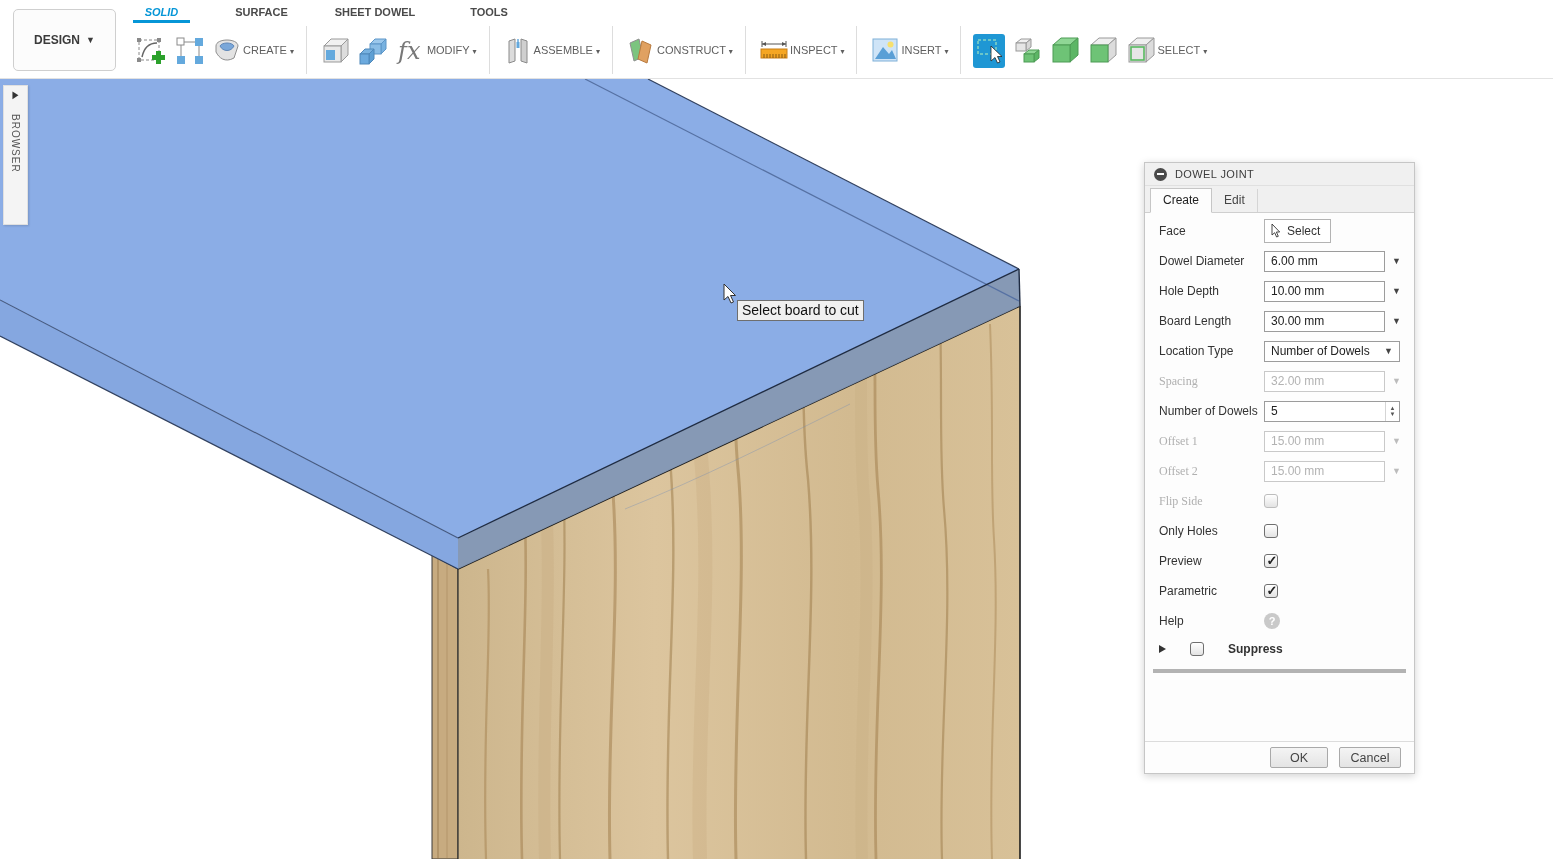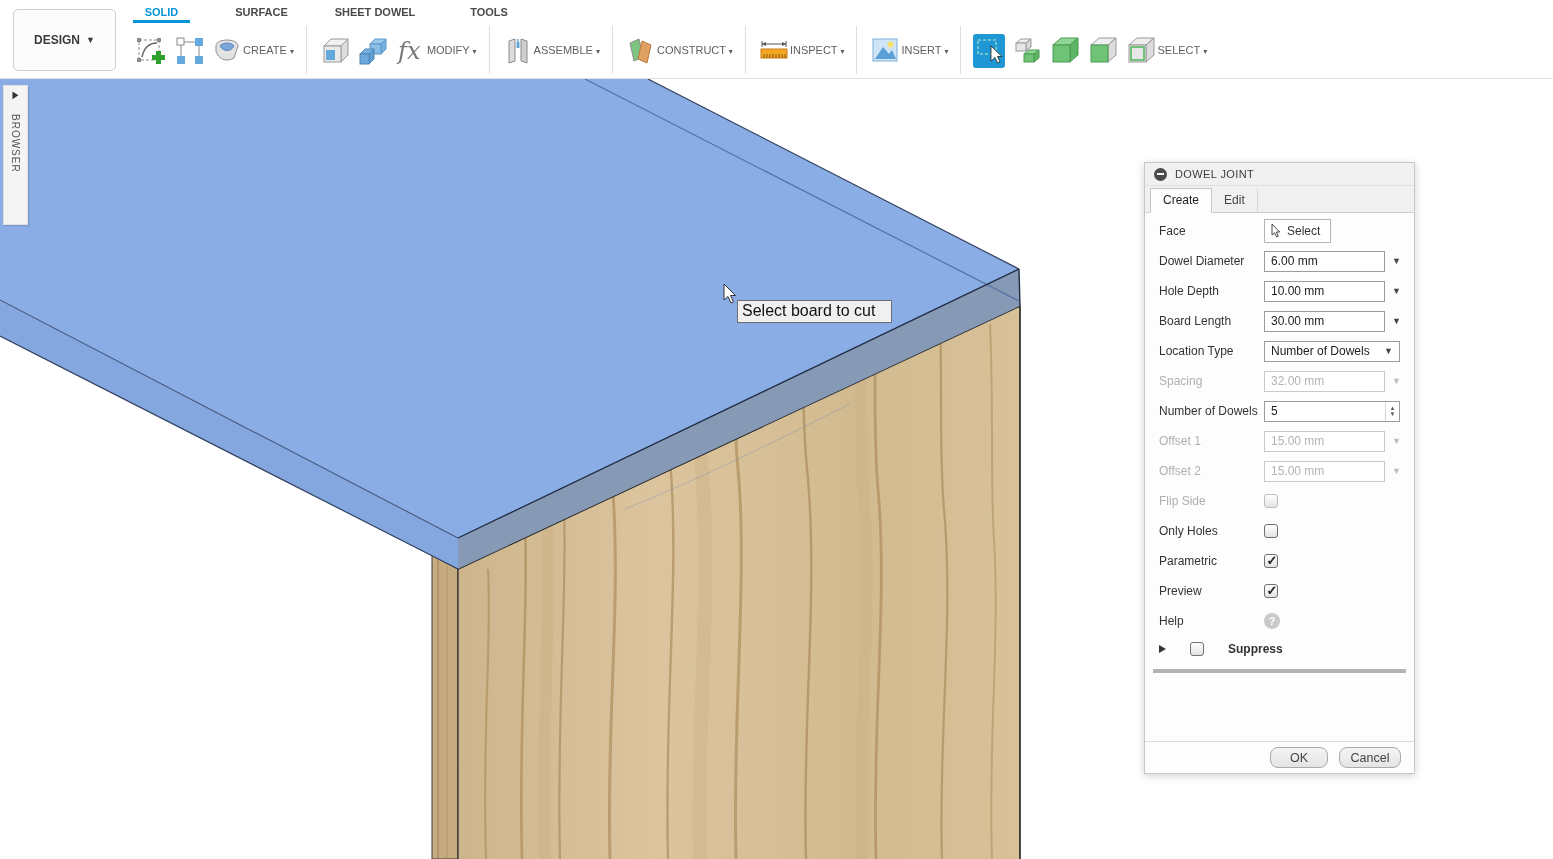--- a/index.html
+++ b/index.html
@@ -6,56 +6,56 @@
   html,body { width:1553px; height:859px; overflow:hidden; }
   body { font-family:"Liberation Sans", sans-serif; background:#fff; position:relative; }
   .app { position:absolute; inset:0; width:1553px; height:859px; background:#fff; }
 
   
   .toolbar { position:absolute; left:0; top:0; width:1553px; height:79px; background:#fff; border-bottom:1px solid #e2e2e2; z-index:30; }
   .design-btn { position:absolute; left:13px; top:9px; width:103px; height:62px; border:1px solid #cfcfcf; border-radius:5px; background:#fcfcfc; display:flex; align-items:center; justify-content:center; gap:6px; font-size:12px; font-weight:bold; color:#3b3b3b; cursor:default; }
   .design-btn .caret { font-size:9px; color:#3b3b3b; }
   .doc-tabs { position:absolute; left:133px; top:2px; height:21px; display:flex; }
   .doc-tab { font-size:11px; font-weight:bold; color:#4a4a4a; padding:4px 0 0 0; margin-right:0; text-align:center; }
-  .doc-tab.w1{width:57px;} .doc-tab.w2{width:77px; margin-left:33px;} .doc-tab.w3{width:96px; margin-left:27px;} .doc-tab.w4{width:52px; margin-left:40px;}
+  .doc-tab.w1{width:57px;font-style:italic;} .doc-tab.w2{width:77px; margin-left:33px;} .doc-tab.w3{width:96px; margin-left:27px;} .doc-tab.w4{width:52px; margin-left:40px;}
   .doc-tab.active { color:#0696d7; border-bottom:3px solid #0696d7; }
   .ribbon { position:absolute; left:125px; top:24px; height:54px; display:flex; align-items:stretch; }
   .rgroup { display:flex; flex-direction:row; align-items:center; justify-content:space-between; padding:0 10px; }
   .ricons { display:flex; align-items:center; gap:6px; height:40px; }
   .rlabel { font-size:11px; color:#5f5f5f; padding-bottom:3px; white-space:nowrap; }
   .rlabel .caret{ font-size:8px; }
   .rdiv { width:1px; background:#ddd; margin:2px 2px 4px 2px; }
   .icon32 { width:32px; height:34px; display:block; }
   .selwin { background:#1f97d4; border-radius:3px; }
 
   
   .viewport { position:absolute; left:0; top:79px; width:1553px; height:780px; background:#fff; }
   .scene { position:absolute; left:0; top:0; }
 
   .browser-bar { position:absolute; left:3px; top:6px; width:25px; height:140px; background:#f4f4f4; border:1px solid #e0e0e0; box-shadow:1px 1px 2px rgba(0,0,0,.15); display:flex; flex-direction:column; align-items:center; z-index:5; }
   .browser-arrow { font-size:10px; color:#333; margin-top:3px; transform:scaleY(1.3); }
   .browser-label { margin-top:14px; font-size:10px; color:#555; letter-spacing:1px; writing-mode:vertical-lr; }
 
   .cursor3d { position:absolute; left:723px; top:204px; z-index:6; }
-  .tooltip { position:absolute; left:737px; top:221px; background:#f0f0f0; border:1px solid #6e6e6e; font-size:16px; color:#111; padding:1px 16px 2px 4px; white-space:nowrap; z-index:6; }
+  .tooltip { position:absolute; left:737px; top:221px; background:#f0f0f0; border:1px solid #6e6e6e; font-size:14px; color:#111; padding:1px 4px 2px 4px; white-space:nowrap; z-index:6; }
 
   
   .dialog { position:absolute; left:1144px; top:162px; width:271px; height:612px; background:#fdfdfd; border:1px solid #c6c6c6; box-shadow:0 2px 8px rgba(0,0,0,.18); z-index:40; display:flex; flex-direction:column; font-size:12px; color:#333; }
   .dlg-header { height:23px; background:#f0f0f0; border-bottom:1px solid #e0e0e0; display:flex; align-items:center; padding-left:9px; gap:8px; }
   .minus-icon { width:13px; height:13px; border-radius:50%; background:#4a4a4a; position:relative; }
   .minus-icon::after { content:""; position:absolute; left:3px; top:5.5px; width:7px; height:2px; background:#fff; }
   .dlg-title { font-size:11px; color:#3c3c3c; letter-spacing:.4px; }
   .dlg-tabs { height:27px; background:#f0f0f0; border-bottom:1px solid #cfcfcf; display:flex; align-items:flex-end; padding-left:5px; }
   .dlg-tab { padding:4px 12px 5px 12px; font-size:12px; color:#444; }
   .dlg-tab.active { background:#fdfdfd; border:1px solid #c6c6c6; border-bottom:1px solid #fdfdfd; margin-bottom:-1px; color:#222; }
   .dlg-tab.inactive { border-right:1px solid #d5d5d5; }
   .dlg-body { flex:1; padding-top:3px; }
   .row { height:30px; display:flex; align-items:center; padding:0 14px 0 14px; }
   .row .lbl { flex:1; color:#333; }
-  .row .lbl.dis { color:#b0b0b0; }
+  .row .lbl.dis { color:#b0b0b0;font-family:Liberation Serif, serif; }
   .ctrl { width:136px; display:flex; align-items:center; position:relative; }
   .btn-selected { background:#0696d7; color:#fff; height:24px; padding:0 10px 0 6px; display:flex; align-items:center; gap:5px; border:1px solid #0584bd; font-size:12px; }
   .x-icon { margin-left:12px; color:#666; font-size:13px; font-weight:bold; }
   .btn-select { background:#fff; color:#333; height:24px; padding:0 10px 0 6px; display:flex; align-items:center; gap:5px; border:1px solid #b3b3b3; font-size:12px; }
   .input { width:121px; height:21px; border:1px solid #9c9c9c; background:#fff; display:flex; align-items:center; padding-left:6px; color:#222; }
   .input.dis { border-color:#c9c9c9; color:#b3b3b3; }
   .drop-out { position:absolute; right:-1px; font-size:9px; color:#444; }
   .drop-out.dis { color:#bcbcbc; }
   .select-box { width:136px; height:21px; border:1px solid #9c9c9c; background:#fff; display:flex; align-items:center; padding-left:6px; color:#222; position:relative; }
   .select-box .drop-in { position:absolute; right:6px; font-size:9px; color:#444; }
@@ -64,21 +64,21 @@
   .spinner span { font-size:6px; color:#555; line-height:6px; }
   .checkbox { width:14px; height:14px; border:1px solid #6f6f6f; border-radius:3px; background:linear-gradient(#ffffff,#e3e3e3); position:relative; }
   .checkbox.dis { border-color:#bdbdbd; }
   .checkbox.checked::after { content:"\2713"; position:absolute; left:1.5px; top:-2px; font-size:13px; font-weight:bold; color:#222; }
   .help-circle { width:16px; height:16px; border-radius:50%; background:#c9c9c9; color:#fff; font-size:11px; font-weight:bold; display:flex; align-items:center; justify-content:center; }
   .sect-row { height:26px; display:flex; align-items:center; padding:0 14px; gap:24px; }
   .tri { width:0; height:0; border-left:7px solid #333; border-top:4.5px solid transparent; border-bottom:4.5px solid transparent; }
   .sect-lbl { font-weight:bold; font-size:12px; color:#333; }
   .divider { height:4px; background:#b3b3b3; margin:7px 8px; }
   .dlg-footer { height:32px; border-top:1px solid #dcdcdc; display:flex; align-items:center; justify-content:flex-end; gap:11px; padding-right:13px; }
-  .fbtn { height:21px; border:1px solid #a9a9a9; border-radius:8px; background:linear-gradient(#f4f4f4,#e4e4e4); color:#444; font-size:12.5px; display:flex; align-items:center; justify-content:center; }
+  .fbtn { height:21px; border:1px solid #a9a9a9; border-radius:2px; background:linear-gradient(#f4f4f4,#e4e4e4); color:#444; font-size:12.5px; display:flex; align-items:center; justify-content:center; }
   .fbtn.ok { width:58px; } .fbtn.cancel { width:62px; }
 </style>
 </head>
 <body>
 
 <div class="app">
 
   <div class="viewport">
     <svg class="scene" width="1553" height="780" viewBox="0 0 1553 780">
       <defs>
@@ -419,28 +419,28 @@
       </div>
 
       <div class="row">
         <div class="lbl">Only Holes</div>
         <div class="ctrl">
             <div class="checkbox"></div>
           </div>
       </div>
 
       <div class="row">
+        <div class="lbl">Preview</div>
+        <div class="ctrl">
+            <div class="checkbox checked"></div>
+          </div>
+      </div>
+
+      <div class="row">
         <div class="lbl">Parametric</div>
-        <div class="ctrl">
-            <div class="checkbox checked"></div>
-          </div>
-      </div>
-
-      <div class="row">
-        <div class="lbl">Preview</div>
         <div class="ctrl">
             <div class="checkbox checked"></div>
           </div>
       </div>
 
       <div class="row">
         <div class="lbl">Help</div>
         <div class="ctrl">
             <div class="help-circle">?</div>
           </div>

